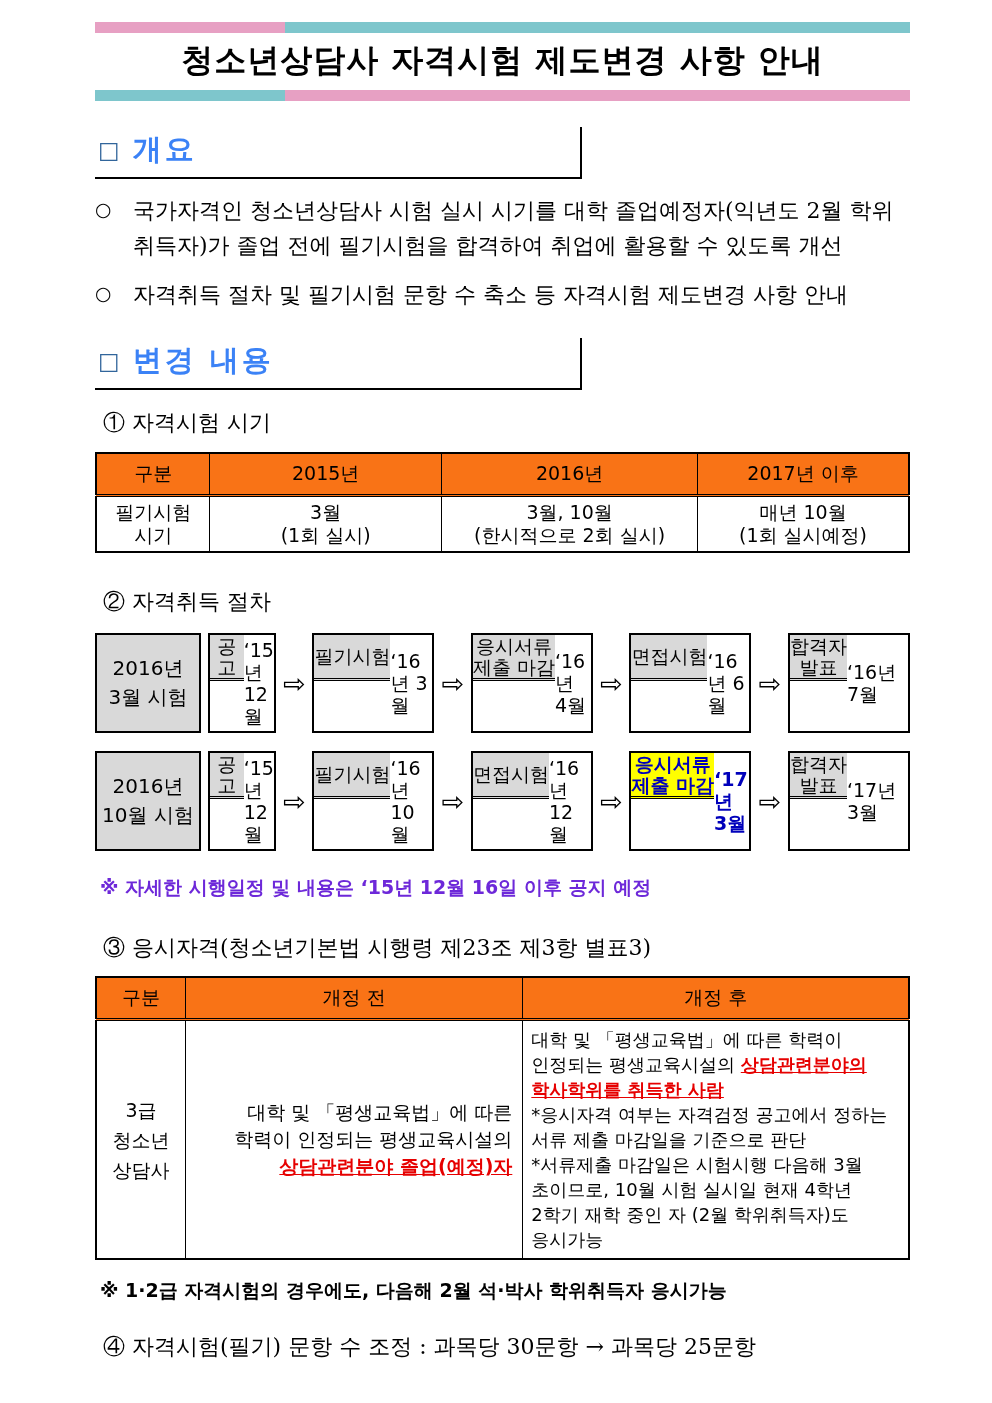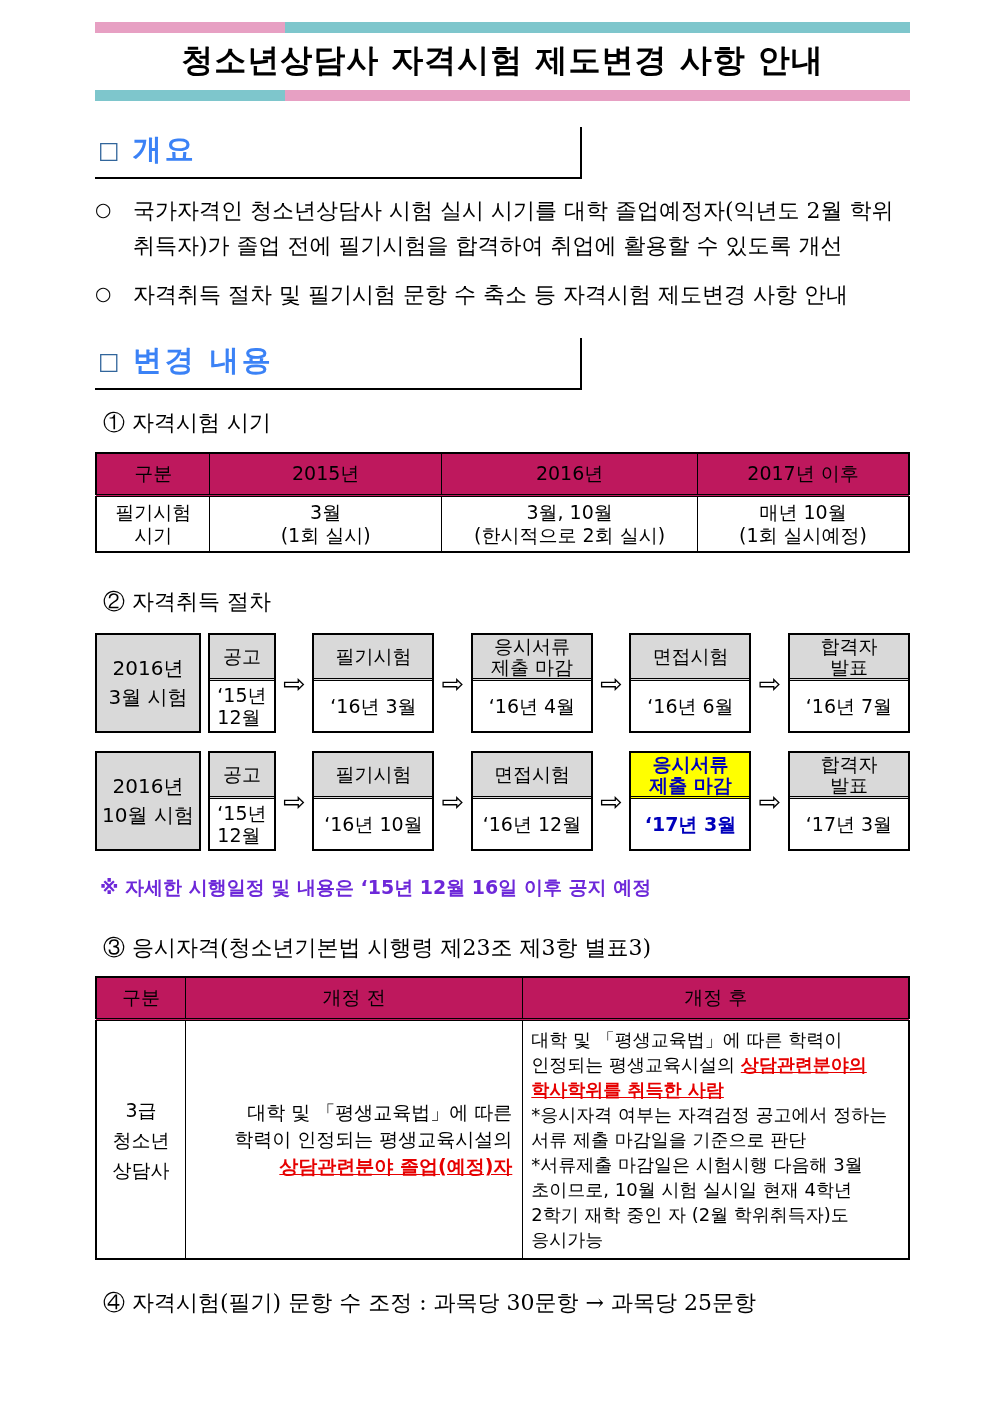--- a/index.html
+++ b/index.html
@@ -40,41 +40,41 @@
     line-height:35px; word-break:keep-all;
   }
   .num-label {
     font-family:"DejaVu Serif", serif; font-size:22px; margin-top:30px;
     padding-left:8px; word-break:keep-all;
   }
 
   
   table { width:100%; border-collapse:collapse; border:2px solid #000; table-layout:fixed; }
   th {
-    background:#be185d; border:1px solid #000; border-bottom:3px double #000;
+    background:#f97316; border:1px solid #000; border-bottom:3px double #000;
     font-weight:normal; font-size:19px; padding:7px 4px;
   }
   td { border:1px solid #000; font-size:19px; }
   .t1 { margin-top:14px; }
   .t1 td { text-align:center; white-space:pre-line; line-height:23px; padding:4px; }
   .t2 { margin-top:13px; }
   .t2 .c1 { text-align:center; white-space:pre-line; line-height:30px; vertical-align:middle; }
   .t2 .c2 { text-align:right; line-height:27px; padding:8px 10px; vertical-align:middle; word-break:keep-all; }
   .t2 .c3 { text-align:left; line-height:25px; padding:6px 8px; vertical-align:middle; word-break:keep-all; font-size:18px; }
   .t2 .c3 p { margin:0; }
   .red { color:#E60000; font-weight:bold; text-decoration:underline; }
 
   
   .flow { display:flex; justify-content:space-between; align-items:stretch; height:100px; margin-top:16px; }
   .flow .big {
     width:102px; background:#D9D9D9; border:2px solid #000;
     display:flex; align-items:center; justify-content:center; text-align:center;
     font-size:20px; line-height:29px; white-space:pre-line;
   }
-  .step { border:2px solid #000; width:118px; display:flex; flex-direction:column; background:#fff; }
+  .step { border:2px solid #000; width:118px; display:flex; flex-direction:row; background:#fff; }
   .step.narrow { width:64px; }
   .step-head {
     height:43px; background:#D9D9D9; border-bottom:3px double #000;
     display:flex; align-items:center; justify-content:center; text-align:center;
     font-size:19px; line-height:21px; white-space:pre-line;
   }
   .step-body {
     flex:1; display:flex; align-items:center; justify-content:center; 
     font-size:19px; line-height:22px; white-space:pre-line;
   }
@@ -242,17 +242,18 @@
           </td>
           <td class="c3">
             <p><span>대학 및 「평생교육법」에 따른 학력이 인정되는 평생교육시설의 </span><span class="red">상담관련분야의 학사학위를 취득한 사람</span></p>
             <p>*응시자격 여부는 자격검정 공고에서 정하는 서류 제출 마감일을 기준으로 판단</p>
             <p>*서류제출 마감일은 시험시행 다음해 3월 초이므로, 10월 시험 실시일 현재 4학년 2학기 재학 중인 자 (2월 학위취득자)도 응시가능</p>
           </td>
         </tr>
       </tbody>
     </table>
 
+    <div class="note-black">※ 1·2급 자격시험의 경우에도, 다음해 2월 석·박사 학위취득자 응시가능</div>
 
     <div class="num-label" style="margin-top:28px;">④ 자격시험(필기) 문항 수 조정 : 과목당 30문항 → 과목당 25문항</div>
 
   </div>
 </div>
 
 </body></html>

